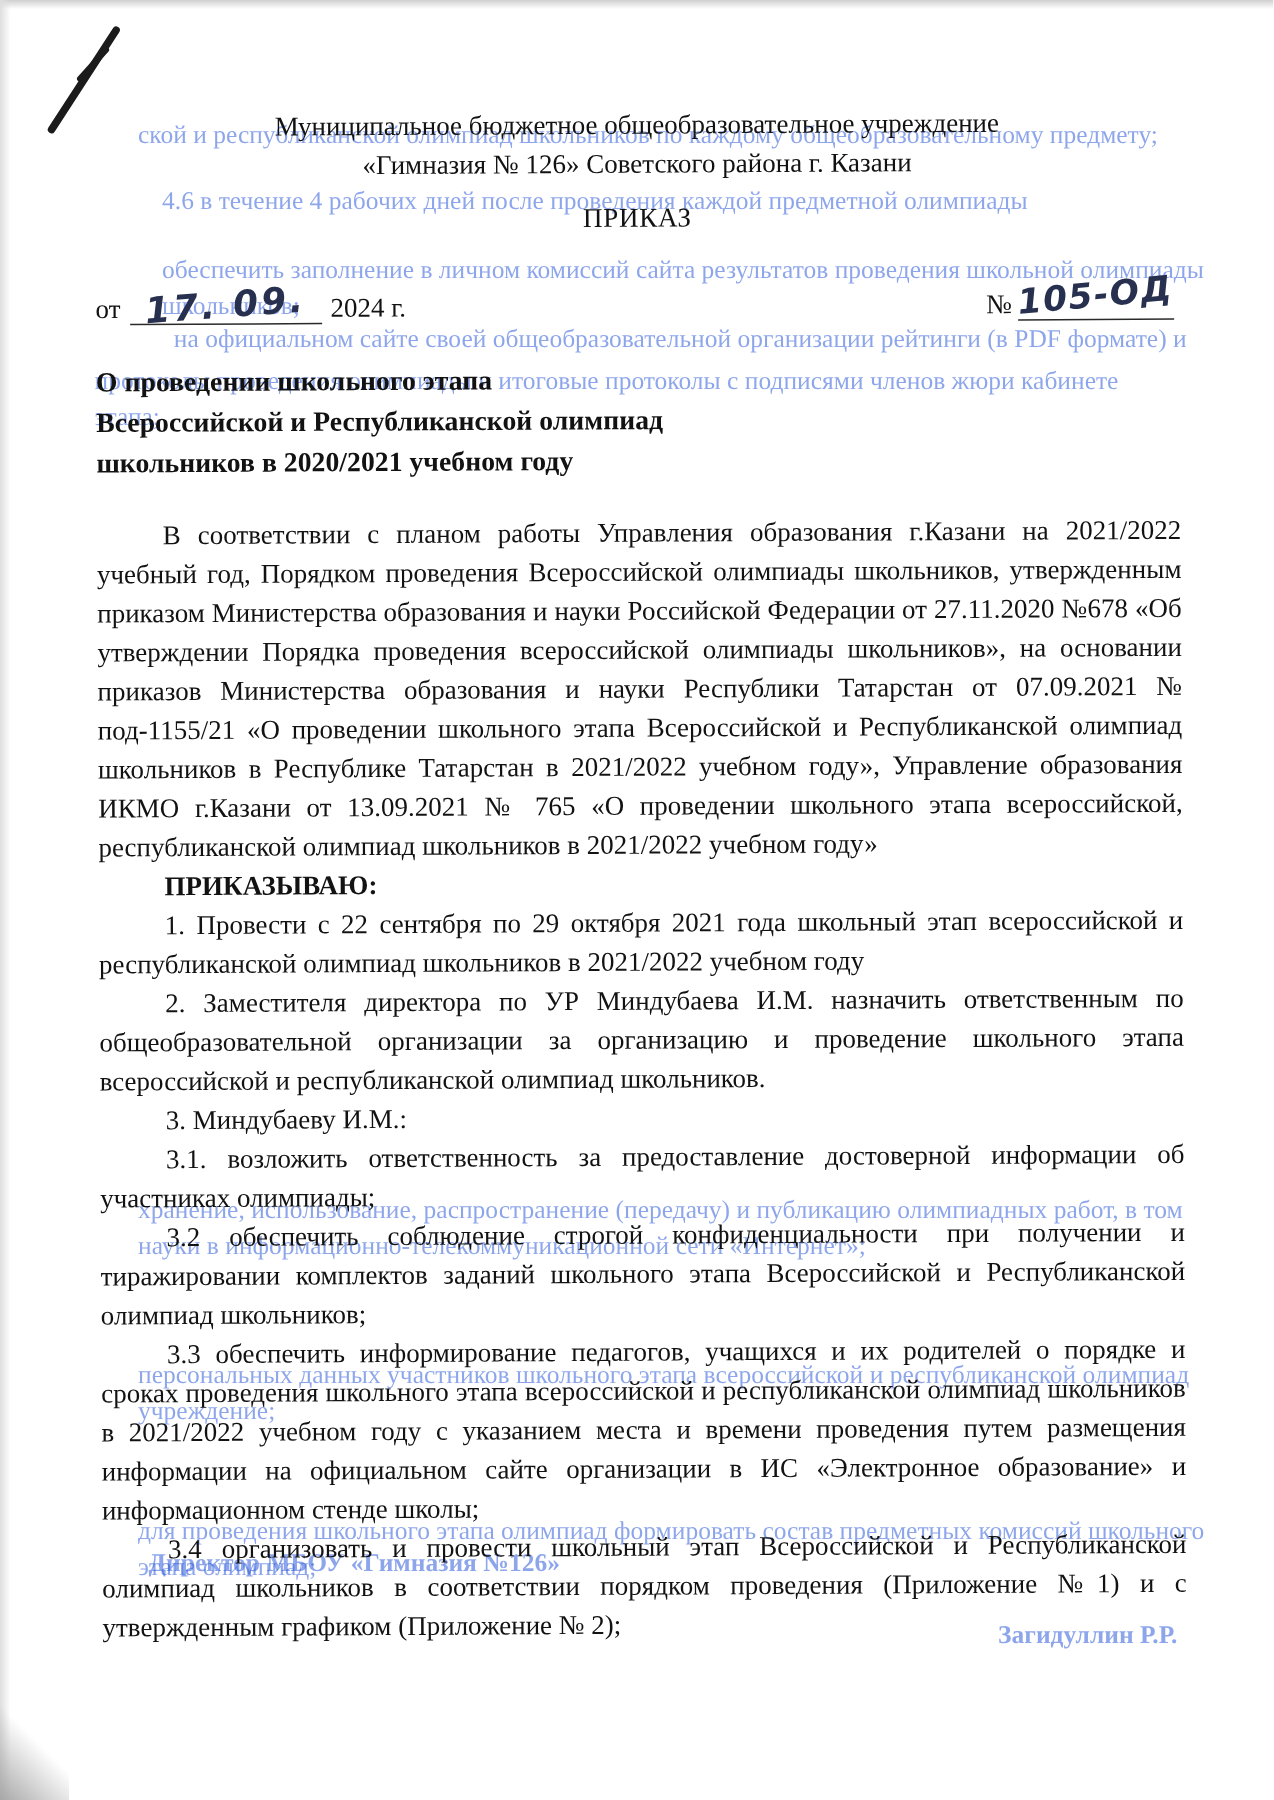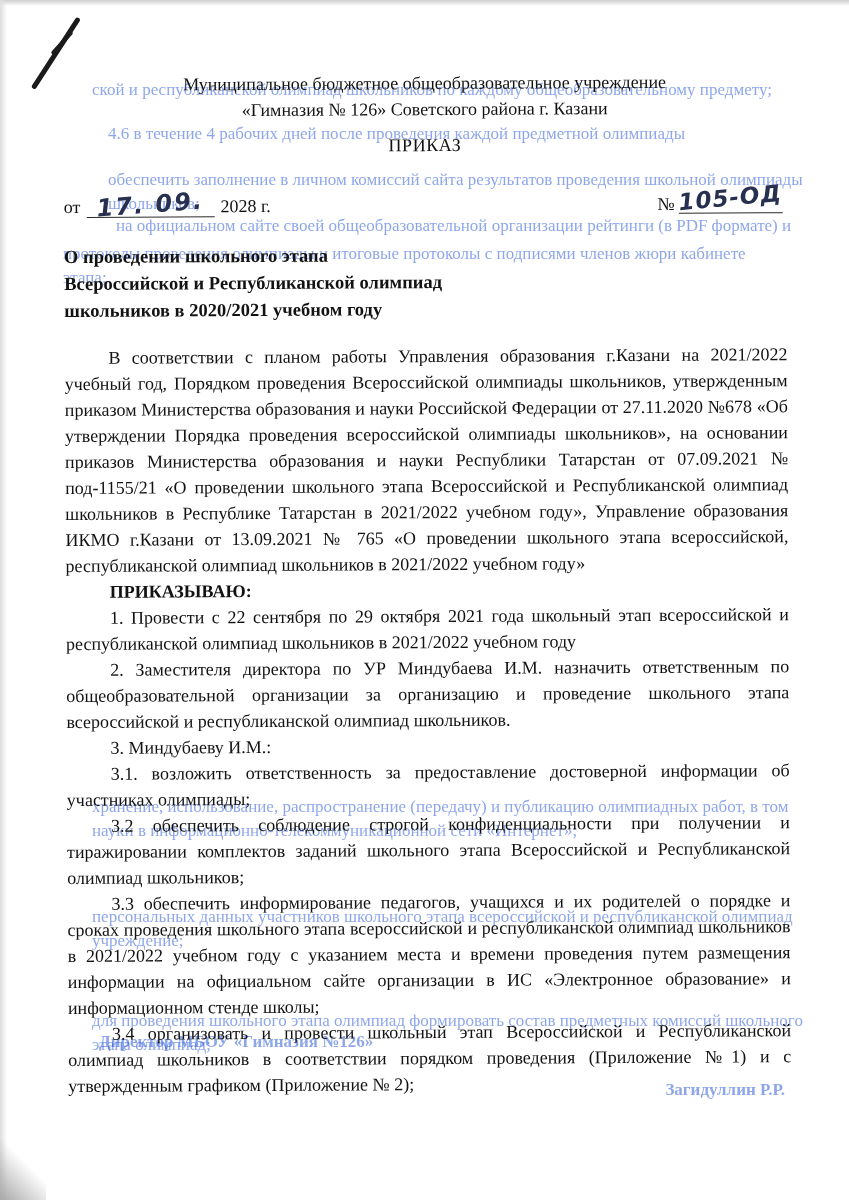--- a/index.html
+++ b/index.html
@@ -88,21 +88,21 @@
   <div class="doc">
 
     <div class="org center">Муниципальное бюджетное общеобразовательное учреждение</div>
     <div class="org center">«Гимназия № 126» Советского района г. Казани</div>
     <div class="doctype">ПРИКАЗ</div>
 
     <div class="meta-row">
       <div class="meta-left">
         <span>от</span>
         <span class="date-line"><span class="hand">17. 09.</span></span>
-        <span>2028 г.</span>
+        <span>2024 г.</span>
       </div>
       <div class="meta-right">
         <span>№</span><span class="num-line"><span class="hand hand-num">105-ОД</span></span>
       </div>
     </div>
 
     <div class="title">
       <div>О проведении школьного этапа</div>
       <div>Всероссийской и Республиканской  олимпиад</div>
       <div>школьников в 2020/2021 учебном году</div>

